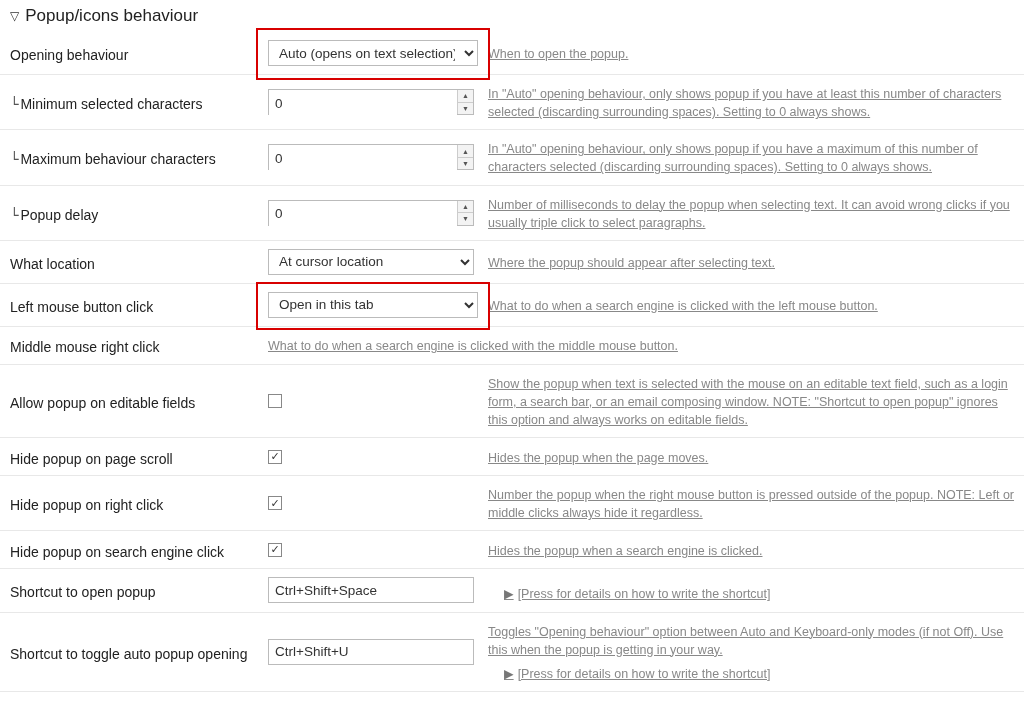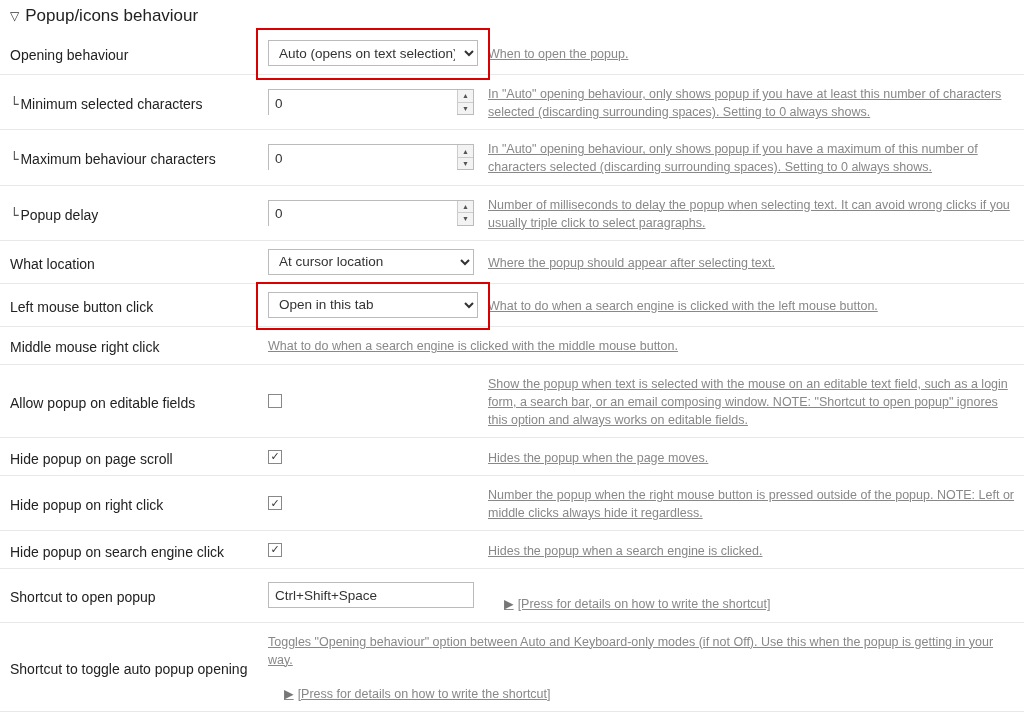--- a/index.html
+++ b/index.html
@@ -47,21 +47,21 @@
   }
   .desc-col {
     flex: 1;
     font-size: 12.5px;
     color: #888;
     line-height: 1.45;
     padding-top: 2px;
     text-decoration: underline;
   }
   .desc-col .hint {
-    margin-top: 16px;
+    margin-top: 6px;
     padding-left: 16px;
   }
   .hint-tri { color: #777; margin-right: 4px; }
   select, input[type="text"] {
     width: 210px;
     height: 26px;
     border: 1px solid #bbb;
     background: #fff;
     padding: 2px 6px;
     font-family: inherit;
@@ -264,20 +264,23 @@
   <div class="control-col">
     <input type="text" value="Ctrl+Shift+Space" style="">
   </div>
   <div class="desc-col">
     <div class="hint"><span class="hint-tri">▶</span><span>[Press for details on how to write the shortcut]</span></div>
   </div>
 </div>
 
 <div class="row">
   <div class="label-col">Shortcut to toggle auto popup opening</div>
+  <div class="control-col">
+    <input type="text" value="Ctrl+Shift+U" style="">
+  </div>
   <div class="desc-col">
     <div>Toggles "Opening behaviour" option between Auto and Keyboard-only modes (if not Off). Use this when the popup is getting in your way.</div>
     <div class="hint"><span class="hint-tri">▶</span><span>[Press for details on how to write the shortcut]</span></div>
   </div>
 </div>
 
 <div class="row" style="border-bottom:none">
   
   
   

